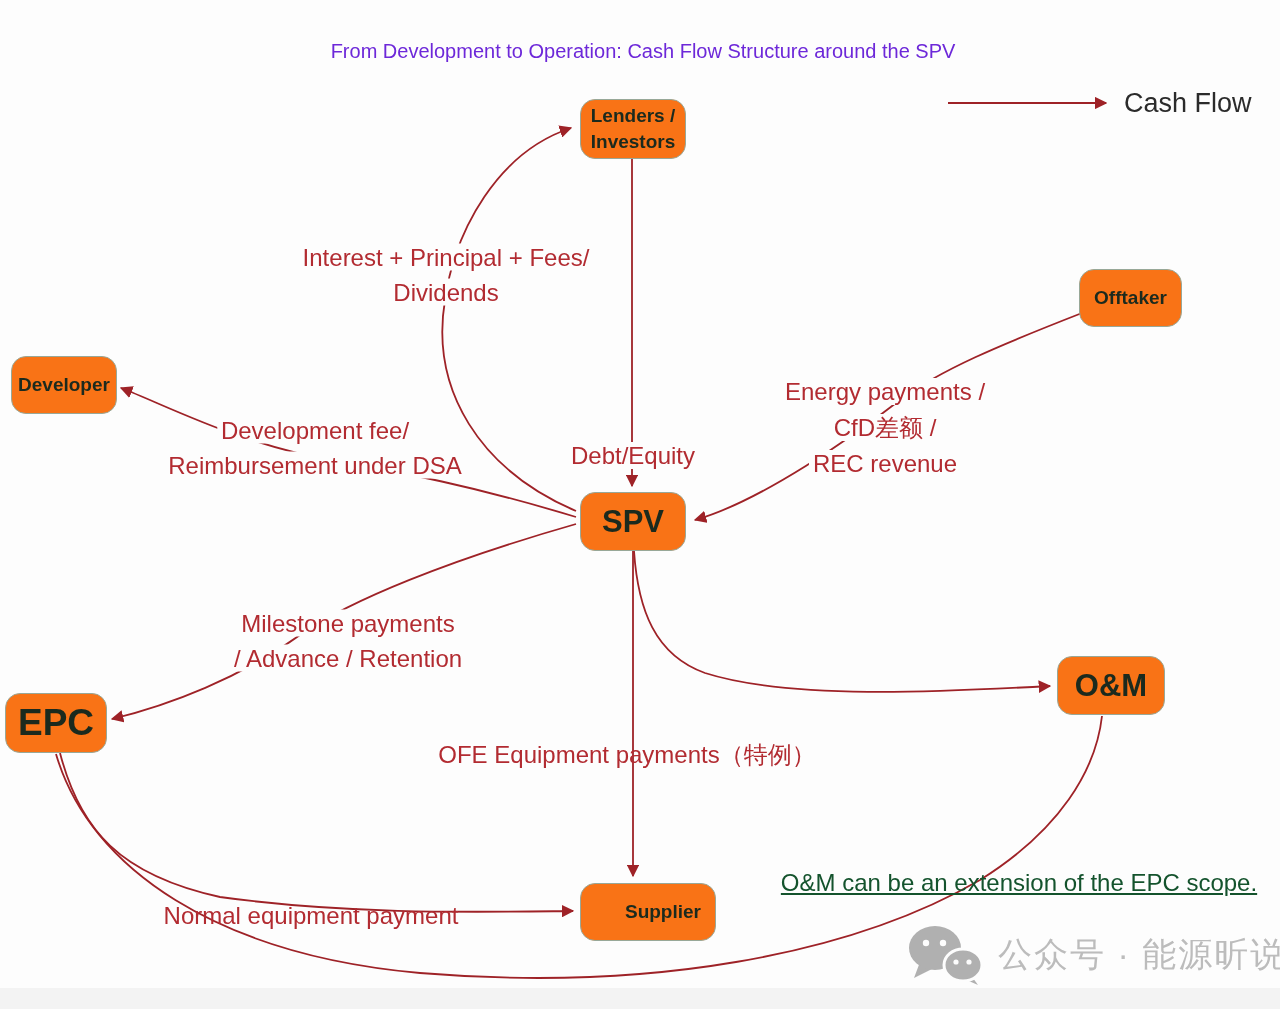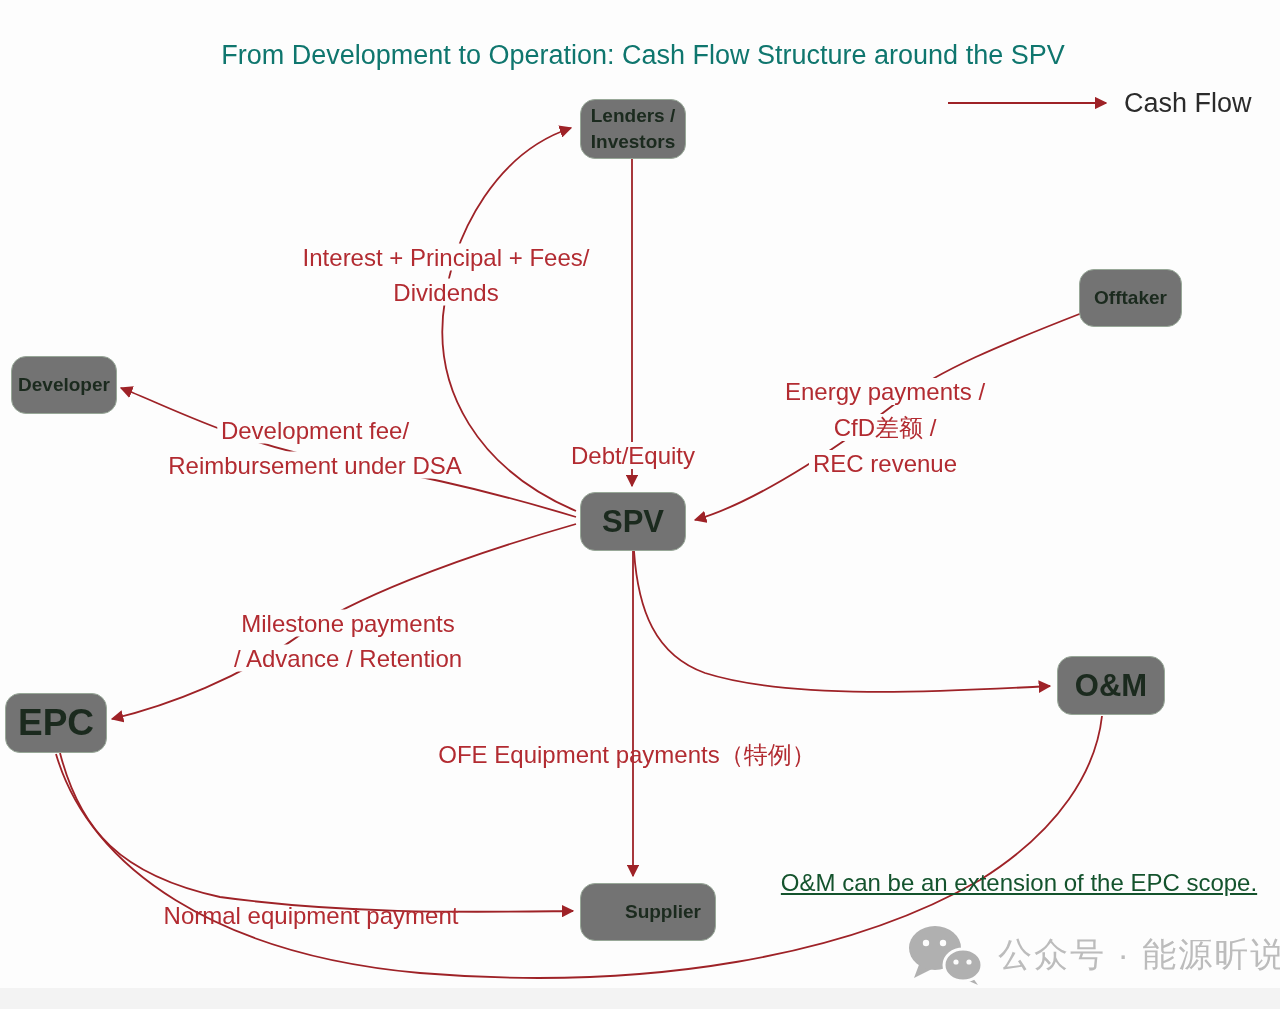--- a/index.html
+++ b/index.html
@@ -1,28 +1,28 @@
 <!DOCTYPE html>
 <html><head>
 <meta charset="utf-8">
 <style>
   html,body{margin:0;padding:0;}
   body{background:#fdfdfd;font-family:"Liberation Sans",sans-serif;}
   .canvas{position:relative;width:1280px;height:1009px;background:#fdfdfd;overflow:hidden;}
   .arrows{position:absolute;left:0;top:0;z-index:1;}
   .page-title{position:absolute;left:643px;top:40px;transform:translateX(-50%);
-    font-size:27px;color:#0f766e;white-space:nowrap;z-index:4;}
+    font-size:20px;color:#6d28d9;white-space:nowrap;z-index:4;}
   .legend-label{position:absolute;left:1124px;top:88px;font-size:27px;color:#2b2b2b;z-index:4;}
   .edge-label{position:absolute;transform:translate(-50%,-50%);text-align:center;
     color:#b22b31;font-size:24px;line-height:35px;white-space:pre-line;z-index:2;}
   .edge-label .lbl-bg{background:#fdfdfd;padding:0 4px;box-decoration-break:clone;-webkit-box-decoration-break:clone;}
   .edge-label.plain .lbl-bg{background:transparent;}
   .edge-label.tri{line-height:36px;}
   .node{position:absolute;display:flex;align-items:center;justify-content:center;
-    background:#737373;border:1.5px solid #98a898;border-radius:15px;
+    background:#f97316;border:1.5px solid #98a898;border-radius:15px;
     font-weight:700;color:#1b2a1e;text-align:center;white-space:pre-line;z-index:3;
     line-height:1.35;}
   .fs19{font-size:19px;} .fs31{font-size:31px;} .fs37{font-size:37px;}
   .note-label{position:absolute;transform:translate(-50%,-50%);color:#14532d;
     font-size:24px;white-space:nowrap;z-index:2;text-decoration:underline;}
   .watermark{position:absolute;left:908px;top:924px;display:flex;align-items:center;gap:14px;z-index:4;}
   .watermark .wm-text{font-size:34px;color:#bcbcbc;letter-spacing:2px;white-space:nowrap;}
   .bottom-strip{position:absolute;left:0;top:988px;width:1280px;height:21px;background:#f3f3f3;z-index:0;}
 </style>
 </head>

